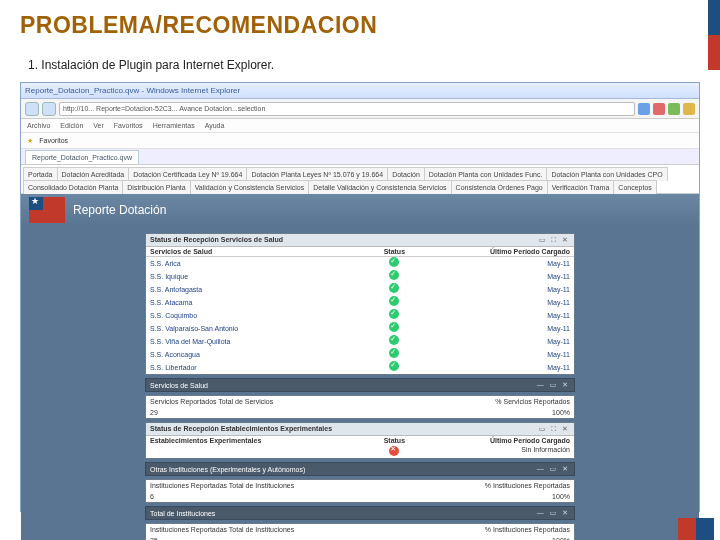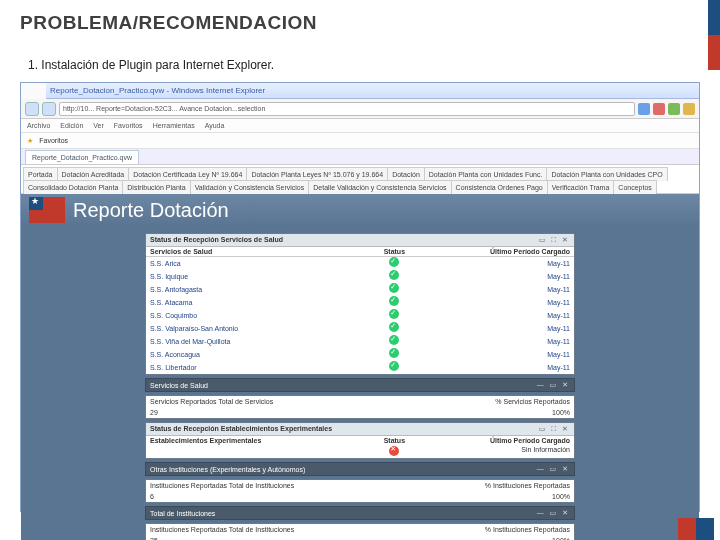--- a/index.html
+++ b/index.html
@@ -8,23 +8,23 @@
     height: 540px;
     font-family: Arial, sans-serif;
     background: #fff;
     position: relative;
     overflow: hidden;
   }
   .slide-header {
     position: absolute;
     top: 12px;
     left: 20px;
-    font-size: 19px;
+    font-size: 23px;
     font-weight: bold;
-    color: #404040;
+    color: #a16207;
     letter-spacing: 0.5px;
   }
   .flag-stripe {
     position: absolute;
     right: 0;
     top: 0;
     width: 12px;
     height: 70px;
     display: flex;
     flex-direction: column;
@@ -47,21 +47,20 @@
     border: 1px solid #8aa3c8;
     background: #fafafa;
     font-size: 8px;
     color: #333;
   }
   .titlebar {
     height: 16px;
     background: linear-gradient(#e8f0ff,#cfe0ff);
     display:flex; align-items:center; padding:0 4px;
     border-bottom:1px solid #a8b8d8;
-    margin-left:25px;
   }
   .titlebar-text { color:#3b5b9c; font-size:8px; }
   .addrbar {
     height: 20px;
     background:#f5f5f5;
     border-bottom:1px solid #ccc;
     display:flex; align-items:center; gap:3px; padding:0 4px;
   }
   .nav-btn {
     width:14px; height:14px; background:#d0e0f8; border:1px solid #9bb; border-radius:3px;
@@ -103,21 +102,21 @@
   }
   .gov-logo {
     width:36px; height:26px; background:#c0392b; position:relative;
   }
   .gov-logo::before{
     content:""; position:absolute; left:0; top:0; width:14px; height:13px; background:#1c4e80;
   }
   .gov-logo::after{
     content:"★"; position:absolute; left:2px; top:-1px; color:#fff; font-size:9px;
   }
-  .report-title { font-size:20px; font-weight:normal; }
+  .report-title { font-size:12px; font-weight:normal; }
   .content-area {
     background:#5a7592; padding:4px 0 6px 0;
   }
   .panel {
     width:430px; margin:3px auto; background:#fff; border:1px solid #6b7b8b;
     font-size:7px; color:#333;
   }
   .panel-dark {
     width:430px; margin:3px auto; background:#4a5a6a; color:#fff; border:1px solid #3a4a5a;
     font-size:7px; padding:2px 4px; display:flex; justify-content:space-between; align-items:center;

